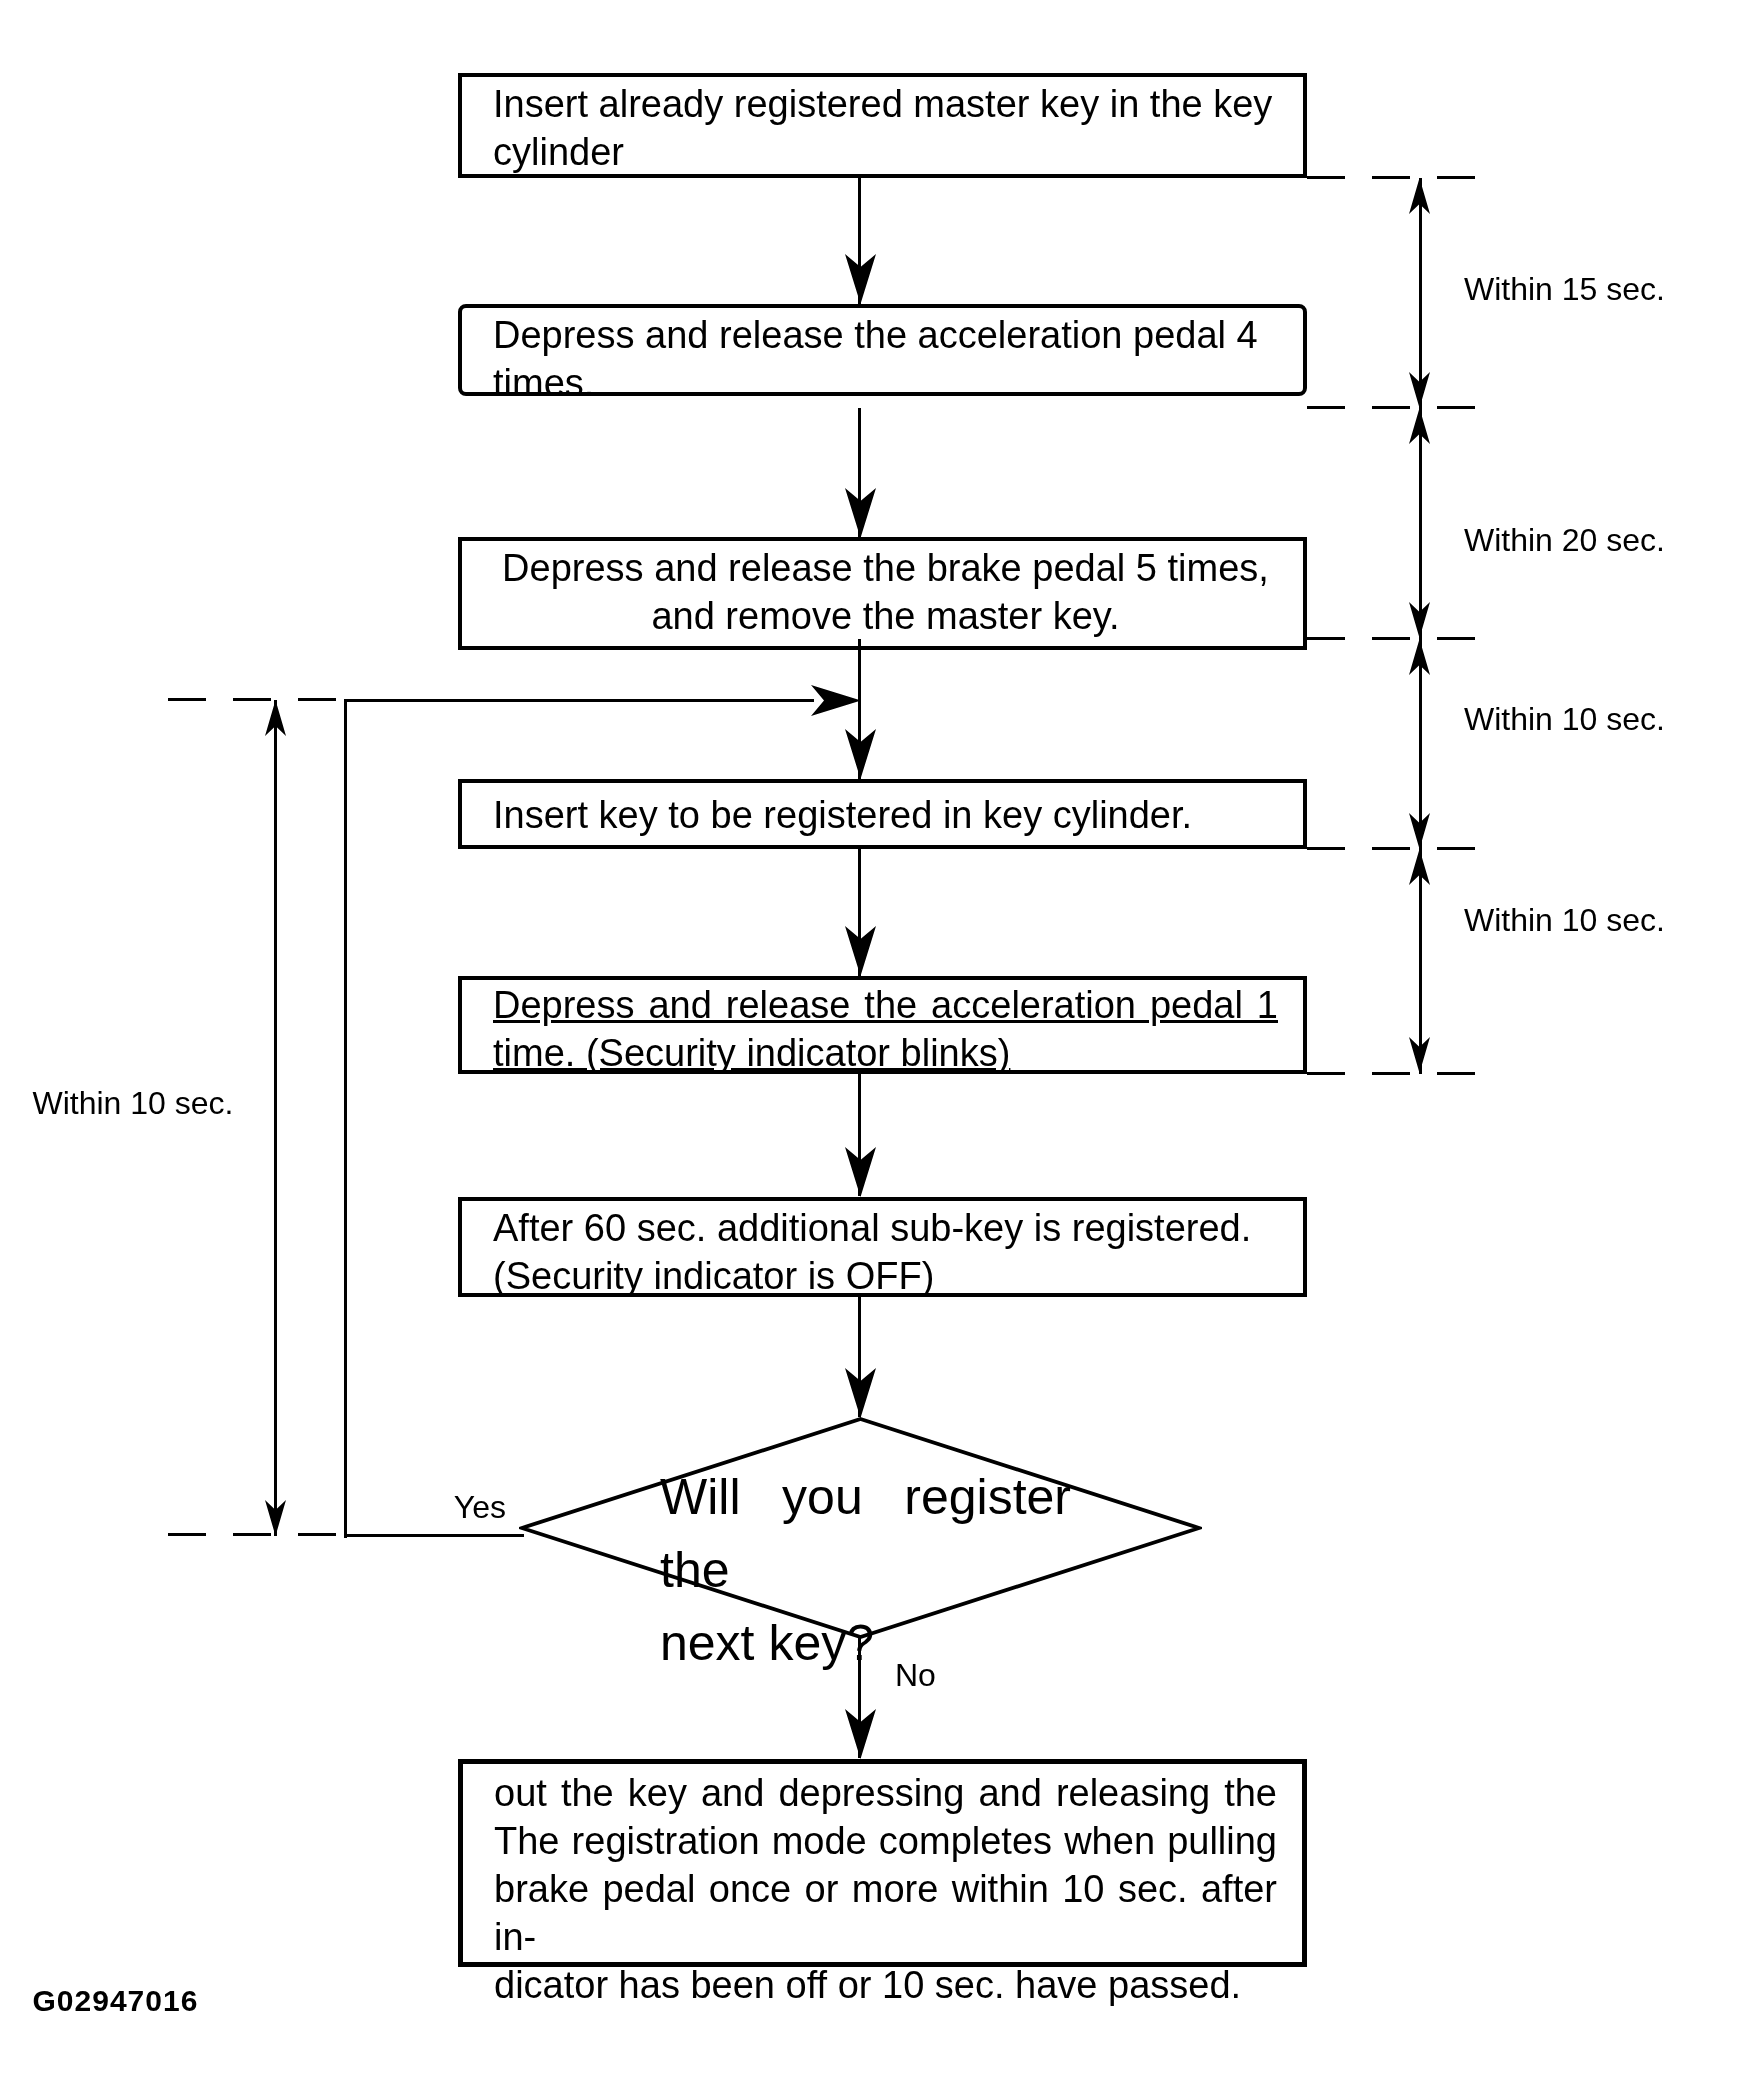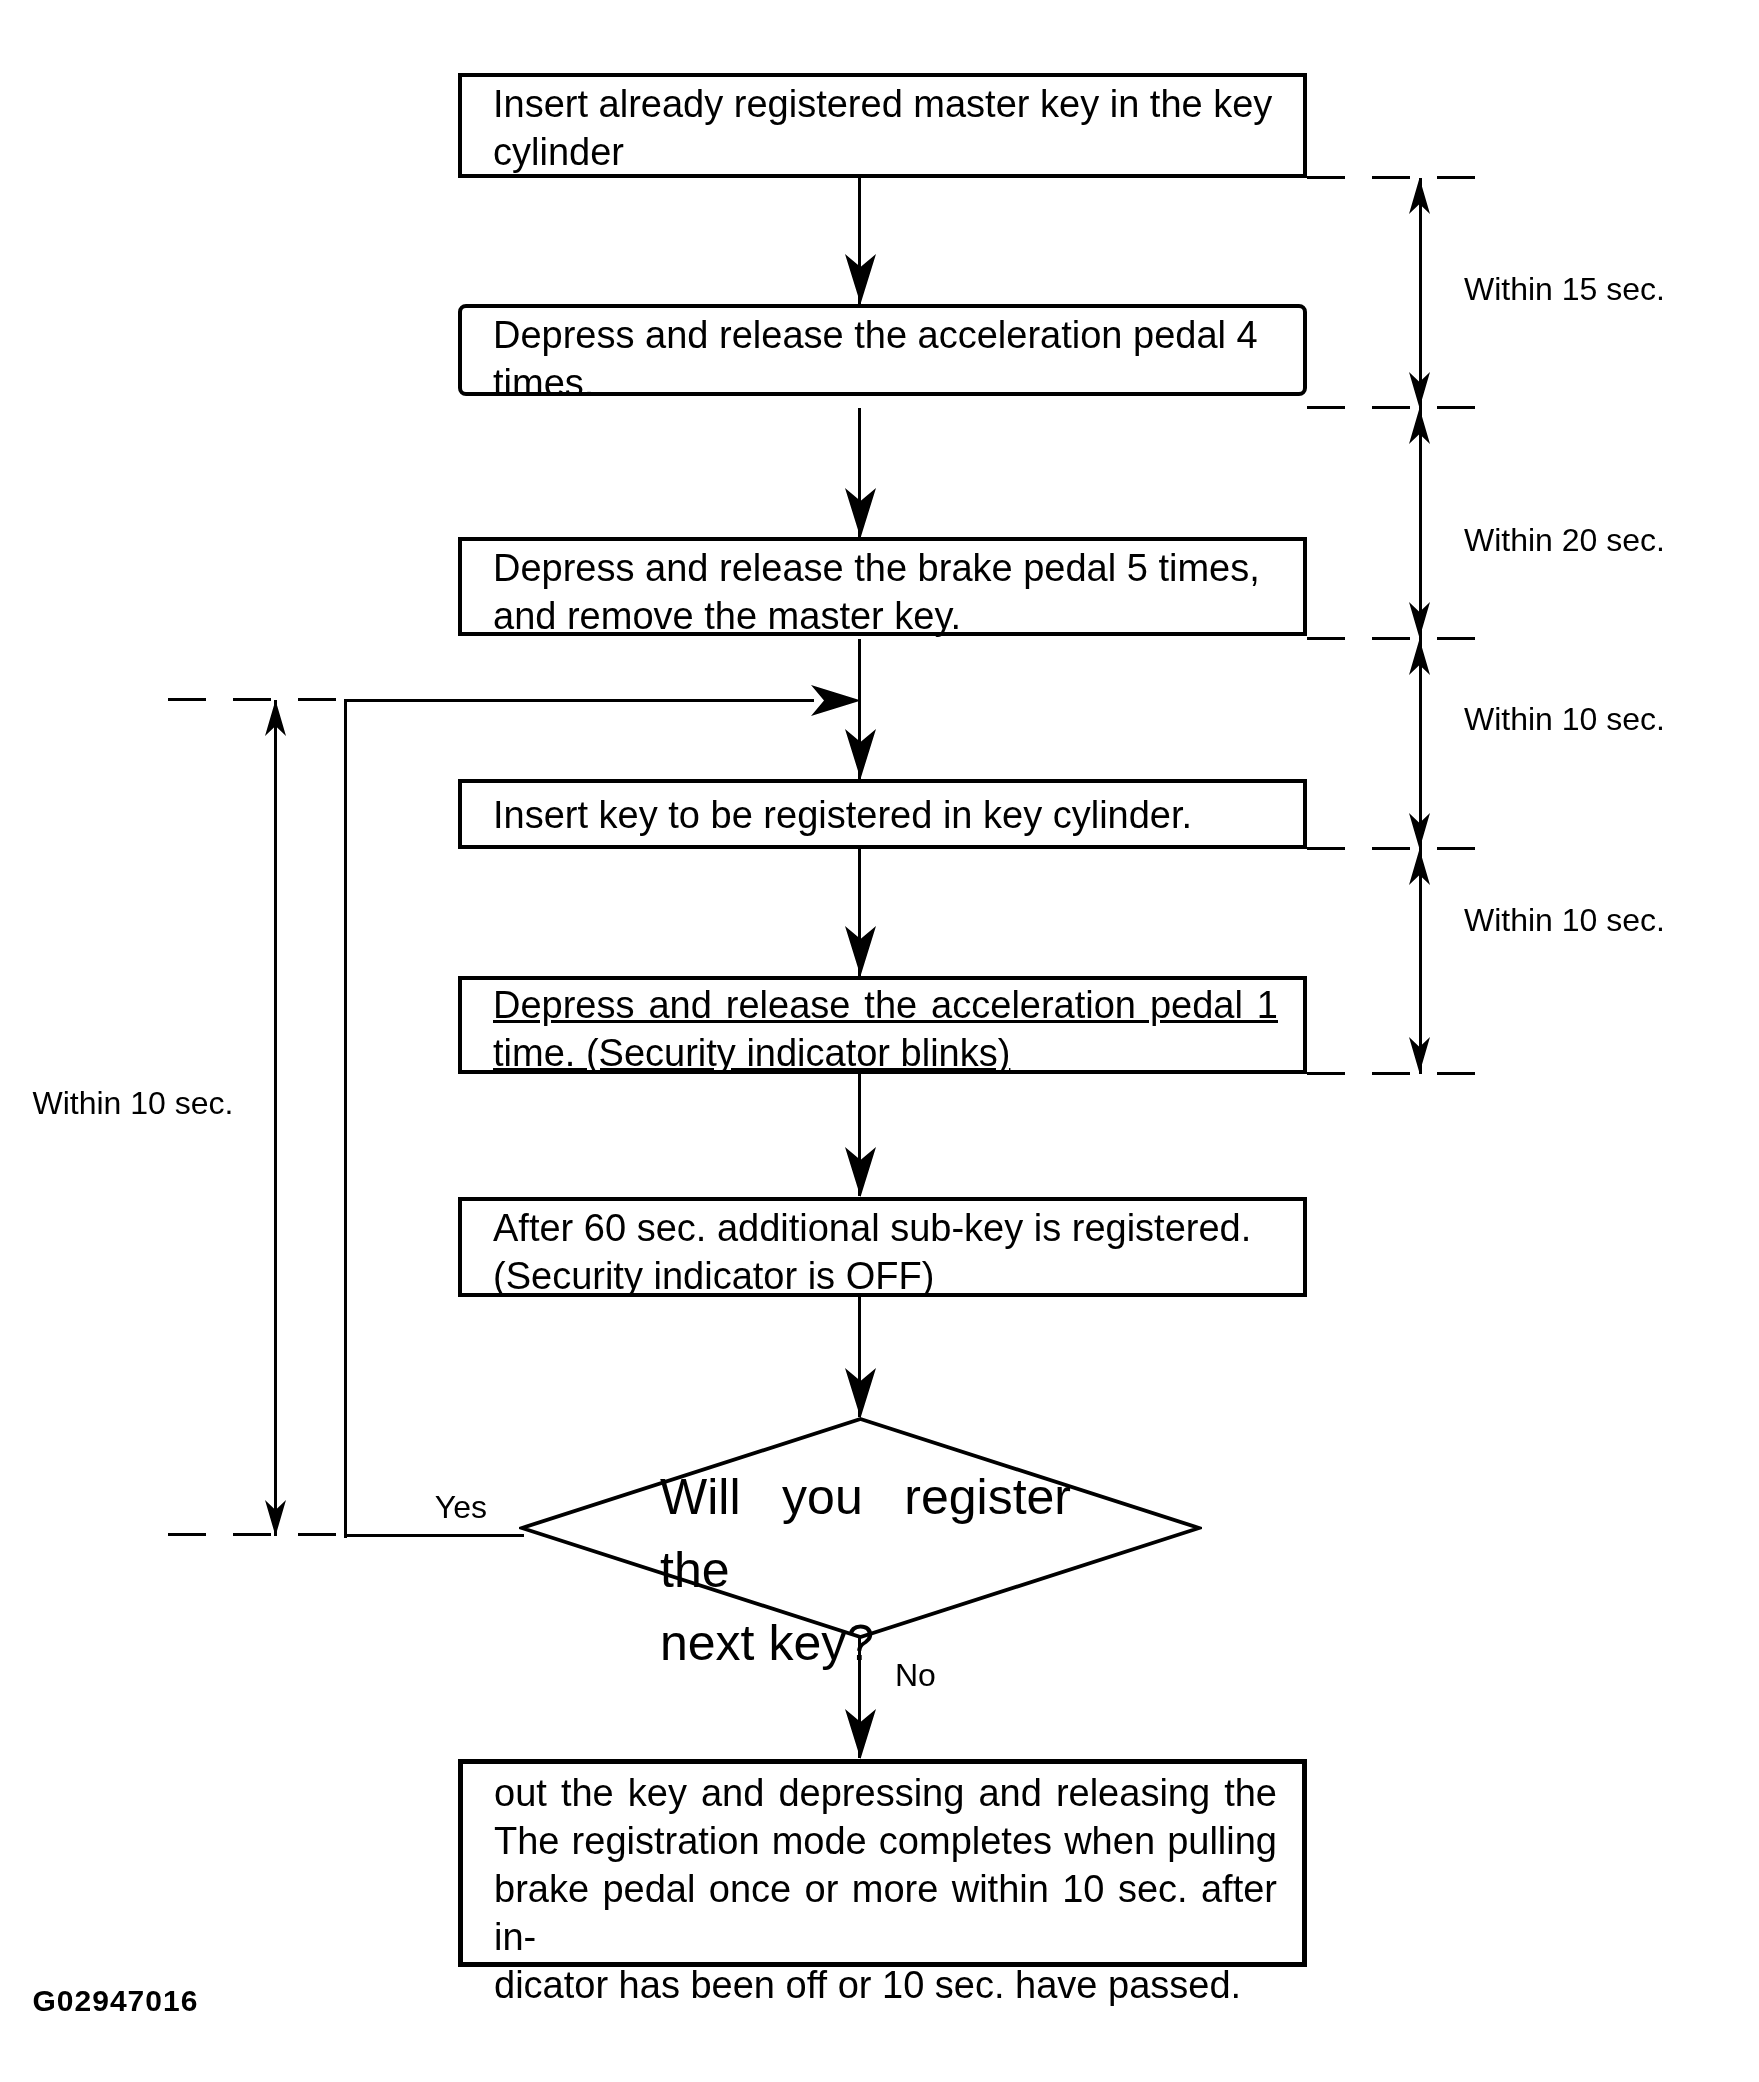--- a/index.html
+++ b/index.html
@@ -18,21 +18,21 @@
     border:4.8px solid #000;
     background:#fff;
     box-sizing:border-box;
     padding:2.9px 25px 0 31px;
     font-size:38px;
   }
   .pbox .ln{line-height:48px;white-space:nowrap;}
   .ln-j{text-align:justify;text-align-last:justify;white-space:normal !important;}
   #box1{top:73px;height:105px;}
   #box2{top:304px;height:92px;border-radius:8px;}
-  #box3{top:537px;height:99px;}
+  #box3{top:537px;height:113px;text-align:center;}
   #box4{top:779px;height:70px;padding-top:7.6px;}
   #box5{top:976px;height:98px;padding-top:1px;text-decoration:underline;}
   #box6{top:1197px;height:100px;}
   #box7{top:1759px;height:208px;border-width:5.7px;padding-top:4.8px;}
   
   .vline{position:absolute;width:2.9px;background:#000;}
   .hline{position:absolute;height:2.9px;background:#000;}
   .dashh{position:absolute;height:2.9px;
     background:repeating-linear-gradient(90deg,#000 0 38px,transparent 38px 65px);}
   
@@ -76,21 +76,21 @@
   #rdash1{left:1307px;top:176px;width:180px;}
   #rdash2{left:1307px;top:406px;width:180px;}
   #rdash3{left:1307px;top:637px;width:180px;}
   #rdash4{left:1307px;top:847px;width:180px;}
   #rdash5{left:1307px;top:1072px;width:180px;}
   
   .tlabel{position:absolute;font-size:32px;line-height:46px;white-space:nowrap;}
   #rlab1{left:1464px;top:266px;} #rlab2{left:1464px;top:481px;margin-top:36px;}
   #rlab3{left:1464px;top:696px;} #rlab4{left:1464px;top:897px;}
   #llab{left:32.5px;top:1080px;}
-  #yeslab{left:363px;top:1484px;width:124px;text-align:right;}
+  #yeslab{left:382px;top:1484px;width:124px;text-align:right;}
   #nolab{left:895px;top:1652px;}
   #figcode{position:absolute;left:32.5px;top:1984px;font-size:30px;font-weight:600;letter-spacing:1px;}
   
   #diamond-svg{position:absolute;left:519px;top:1416px;}
   #decision-text{position:absolute;left:660px;top:1461px;width:411px;font-size:50px;}
   #decision-text .ln{line-height:73px;white-space:nowrap;}
 </style>
 </head>
 <body>
 

